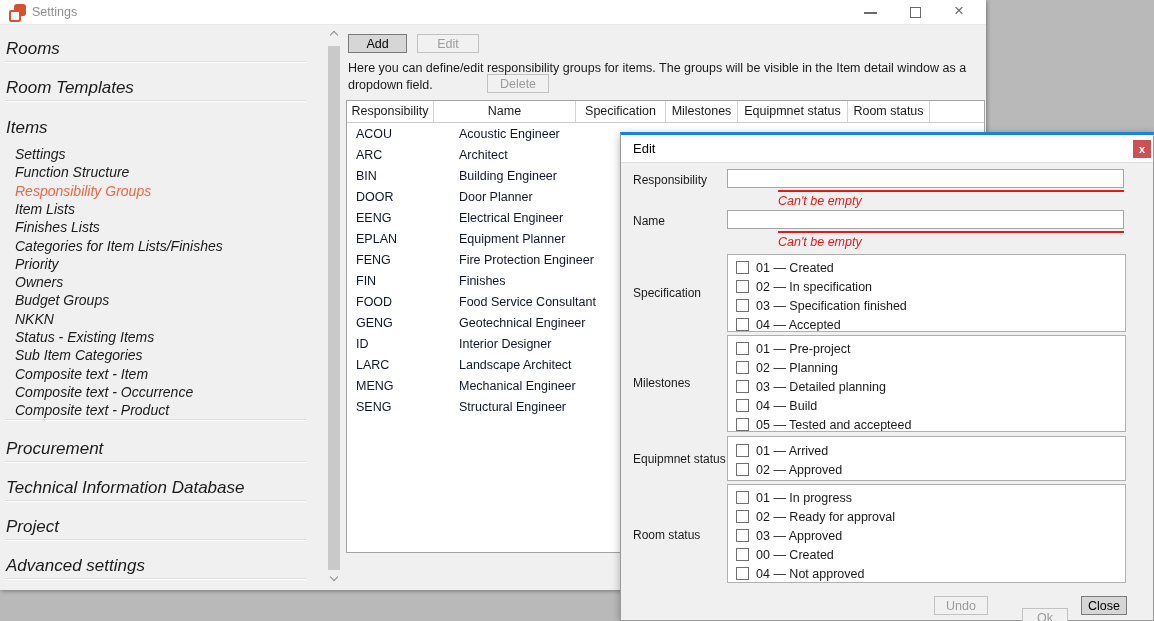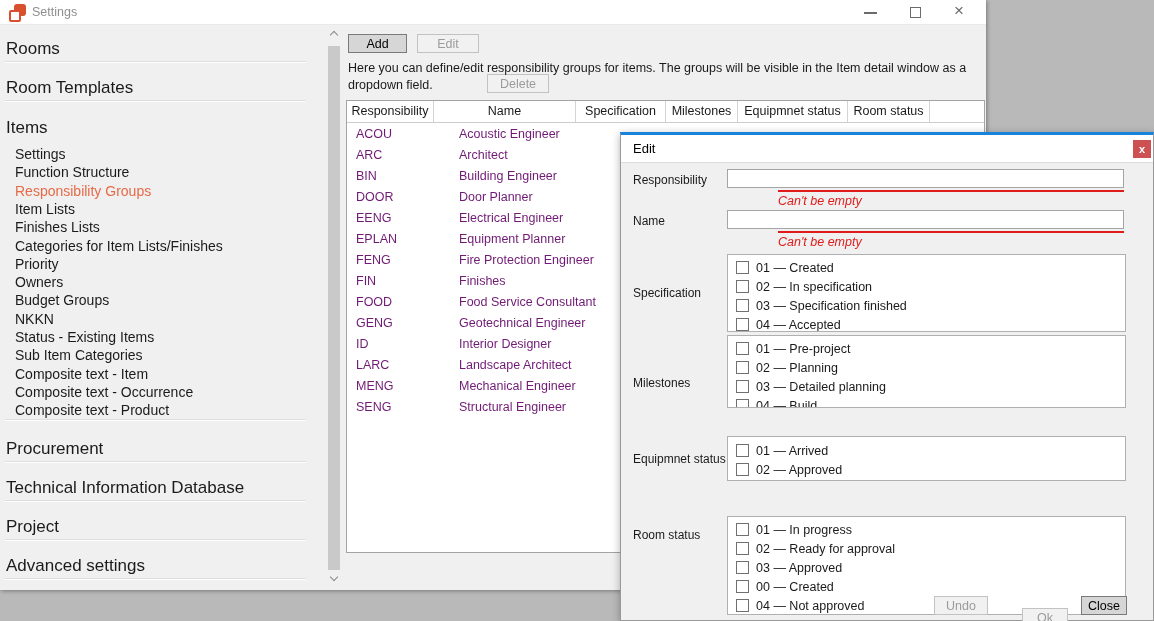--- a/index.html
+++ b/index.html
@@ -22,21 +22,21 @@
   .app-icon{position:absolute;left:9px;top:4px;width:18px;height:17px;}
   .app-icon .sq-back{position:absolute;left:5px;top:0;width:12px;height:12px;background:#d9502e;border-radius:3px;}
   .app-icon .sq-front{position:absolute;left:0;top:6px;width:8px;height:8px;background:#fff;border:2px solid #d9502e;border-radius:2px;}
   .win-title{position:absolute;left:32px;top:5px;font-size:12.5px;color:#8f8f8f;}
   .win-btn{position:absolute;top:0;height:25px;width:34px;cursor:default;}
   .win-min{left:853px;} .win-max{left:899px;} .win-close{left:945px;}
   .win-min .bar{position:absolute;left:11px;top:12px;width:13px;height:1.5px;background:#6b6b6b;}
   .win-max .box{position:absolute;left:11px;top:7px;width:11px;height:11px;border:1.2px solid #6b6b6b;box-sizing:border-box;}
   .win-close .x{position:absolute;left:9px;top:1px;font-size:17px;color:#6b6b6b;}
   
-  .sidebar{position:absolute;left:0;top:0;width:327px;height:590px;}
+  .sidebar{position:absolute;left:0;top:0;width:327px;height:590px;font-style:italic;}
   .sb-heading{
     position:absolute;left:6px;font-size:17px;color:#1b1b1b;white-space:nowrap;
     height:20px;line-height:20px;cursor:default;
   }
   .sb-sep{position:absolute;left:5px;width:301px;height:1px;background:#ffffff;box-shadow:0 -1px 0 #dedede;}
   .sb-item{
     position:absolute;left:15px;font-size:14px;color:#1b1b1b;white-space:nowrap;
     height:18px;line-height:18px;cursor:default;
   }
   .sb-item.selected{color:#e66a47;}
@@ -66,21 +66,21 @@
   .items-table{
     position:absolute;left:346px;top:100px;width:639px;height:453px;background:#fff;
     border:1px solid #a3a3a3;box-sizing:border-box;
   }
   .t-header{display:flex;height:21px;border-bottom:1px solid #cccccc;}
   .t-hcell{
     font-size:12.5px;color:#1a1a1a;text-align:center;line-height:20px;
     border-right:1px solid #d4d4d4;box-sizing:border-box;white-space:nowrap;overflow:hidden;
   }
   .t-body{position:absolute;left:0;top:23px;width:100%;}
-  .t-row{position:relative;height:21px;font-size:12.5px;color:#701a75;padding-left:28px;}
+  .t-row{position:relative;height:21px;font-size:12.5px;color:#0f172a;padding-left:28px;}
   .t-code{position:absolute;left:9px;top:0;line-height:21px;}
   .t-name{position:absolute;left:112px;top:0;line-height:21px;text-align:center;}
   
   .dialog{
     position:absolute;left:620px;top:132px;width:534px;height:489px;background:#f0f0f0;
     border:1px solid #999;border-top:3px solid #1a82d8;box-sizing:border-box;z-index:2;
     box-shadow:0 2px 8px rgba(0,0,0,.3);
   }
   .dlg-titlebar{
     position:absolute;left:0;top:0;width:100%;height:28px;background:#fff;
@@ -283,21 +283,21 @@
         <span class="cb-box"></span>
         <span class="cb-label">03 — Specification finished</span>
       </div>
       <div class="cb-row">
         <span class="cb-box"></span>
         <span class="cb-label">04 — Accepted</span>
       </div>
     </div>
 
   <div class="dlg-label" style="top:241px;">Milestones</div>
-  <div class="cb-group" style="top:200px;height:73px;">
+  <div class="cb-group" style="top:200px;height:97px;">
       <div class="cb-row">
         <span class="cb-box"></span>
         <span class="cb-label">01 — Pre-project</span>
       </div>
       <div class="cb-row">
         <span class="cb-box"></span>
         <span class="cb-label">02 — Planning</span>
       </div>
       <div class="cb-row">
         <span class="cb-box"></span>
@@ -319,21 +319,21 @@
         <span class="cb-box"></span>
         <span class="cb-label">01 — Arrived</span>
       </div>
       <div class="cb-row">
         <span class="cb-box"></span>
         <span class="cb-label">02 — Approved</span>
       </div>
     </div>
 
   <div class="dlg-label" style="top:393px;">Room status</div>
-  <div class="cb-group" style="top:349px;height:99px;margin-top:32px;">
+  <div class="cb-group" style="top:349px;height:99px;">
       <div class="cb-row">
         <span class="cb-box"></span>
         <span class="cb-label">01 — In progress</span>
       </div>
       <div class="cb-row">
         <span class="cb-box"></span>
         <span class="cb-label">02 — Ready for approval</span>
       </div>
       <div class="cb-row">
         <span class="cb-box"></span>

